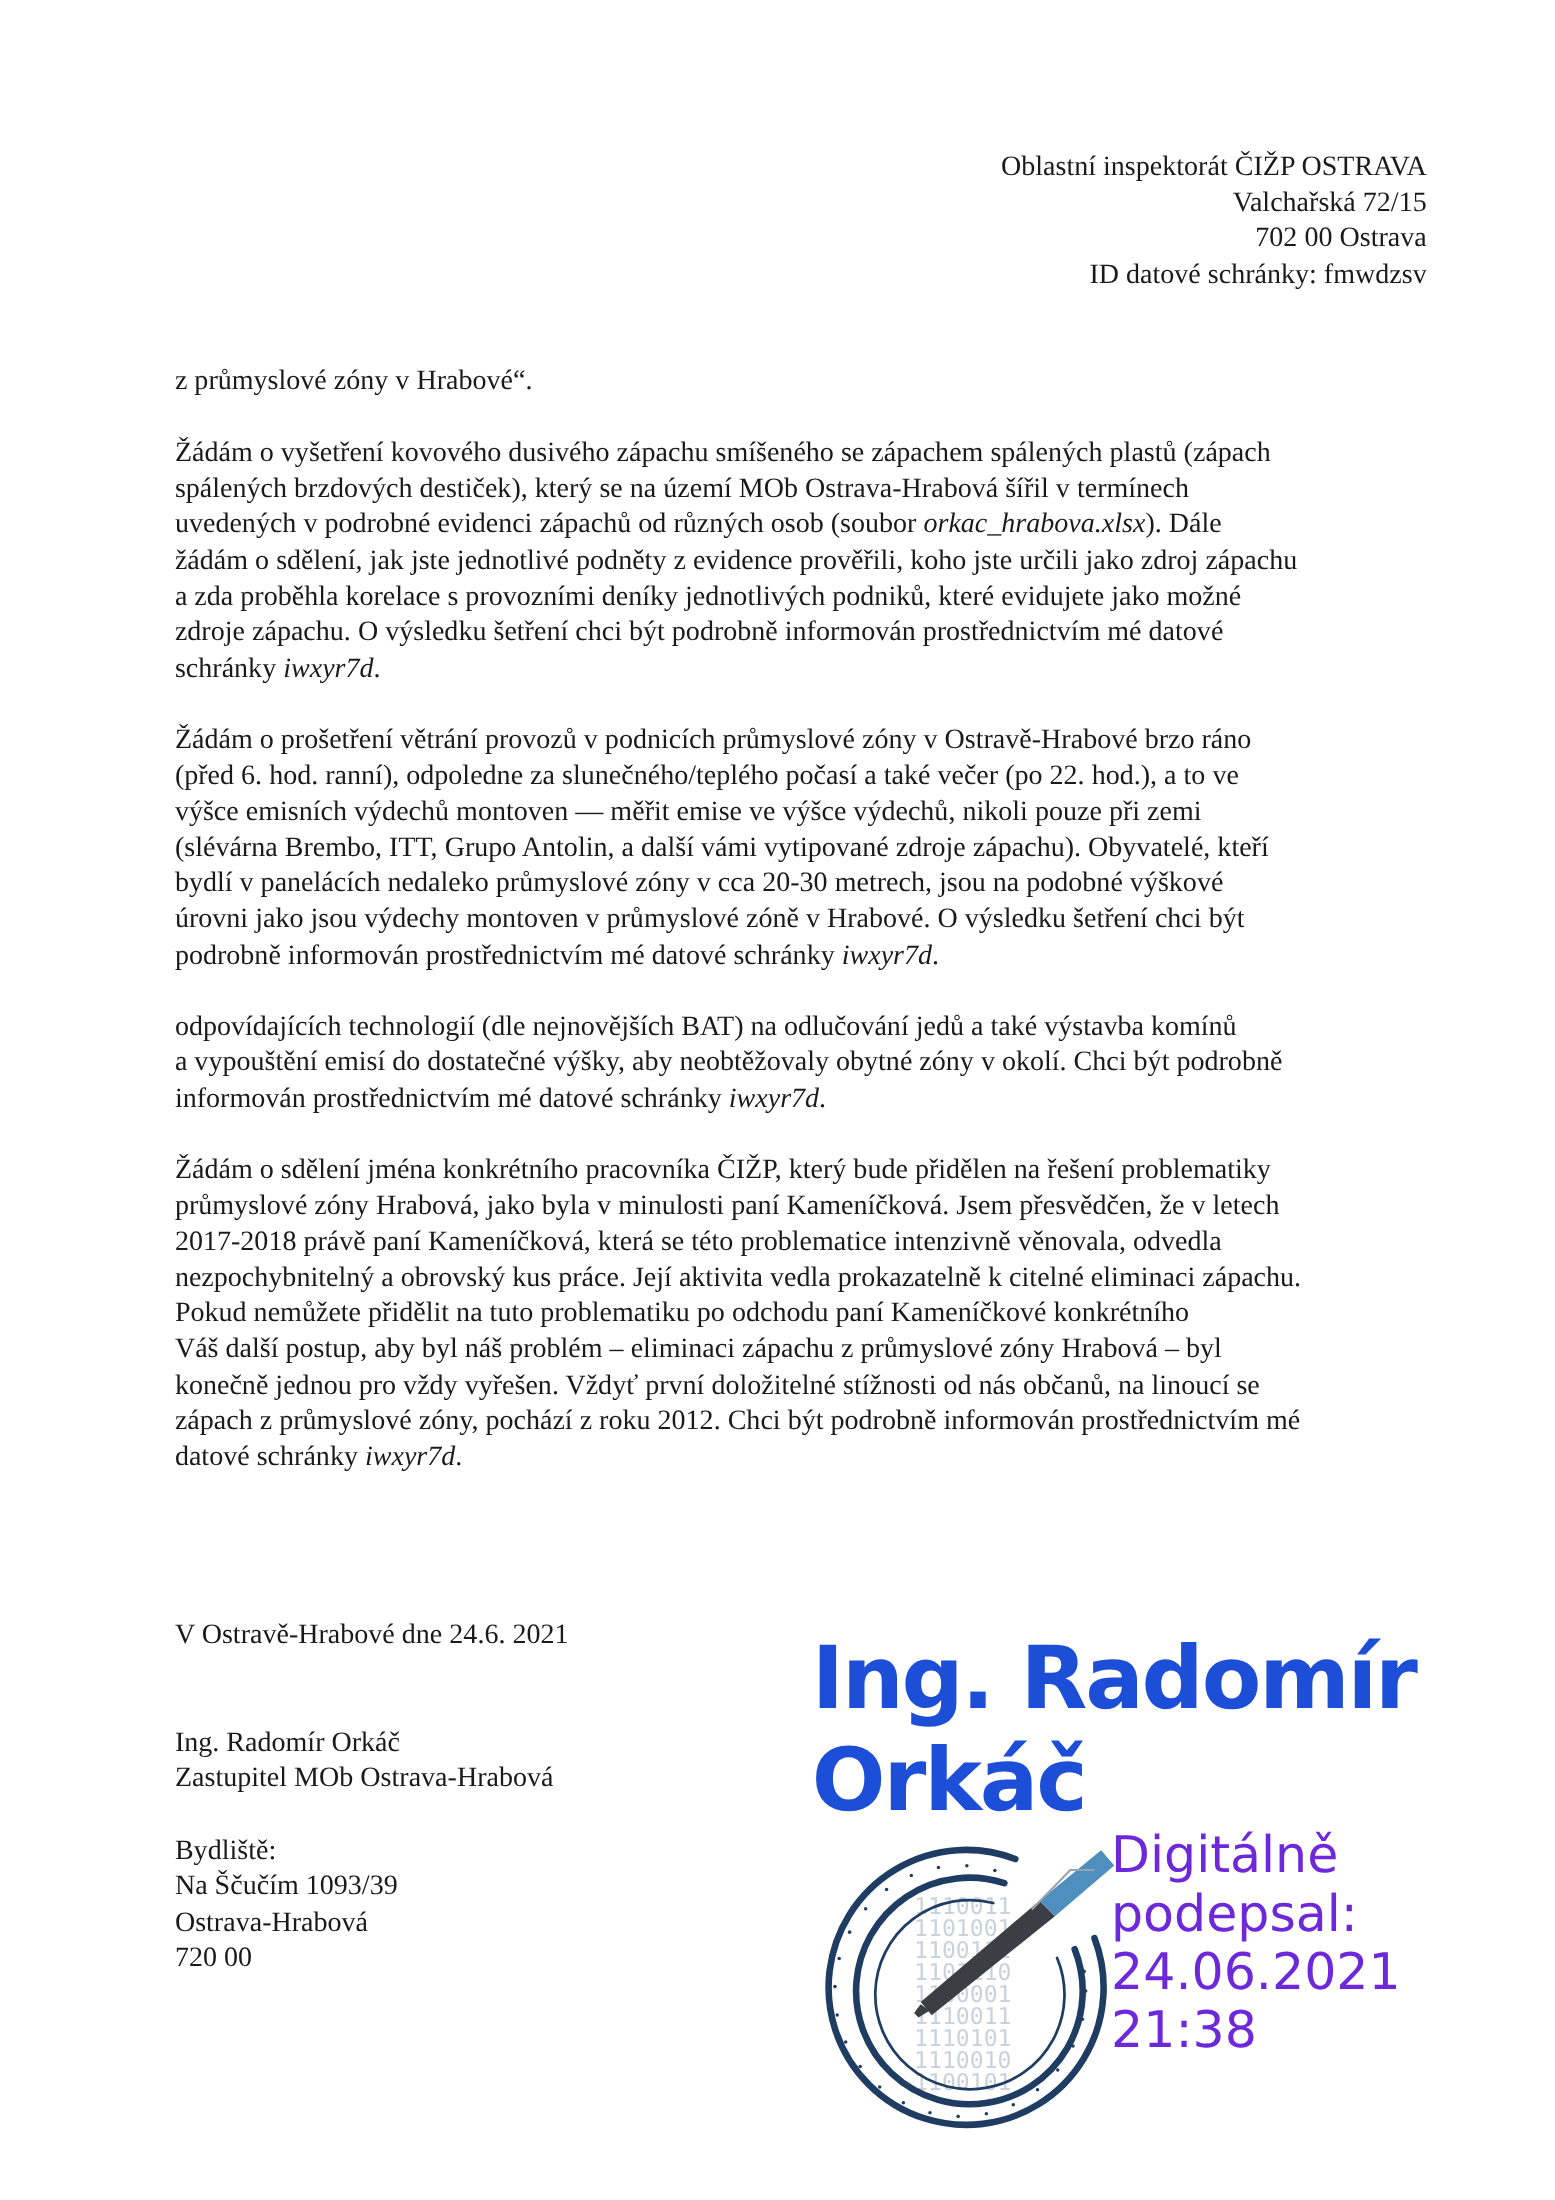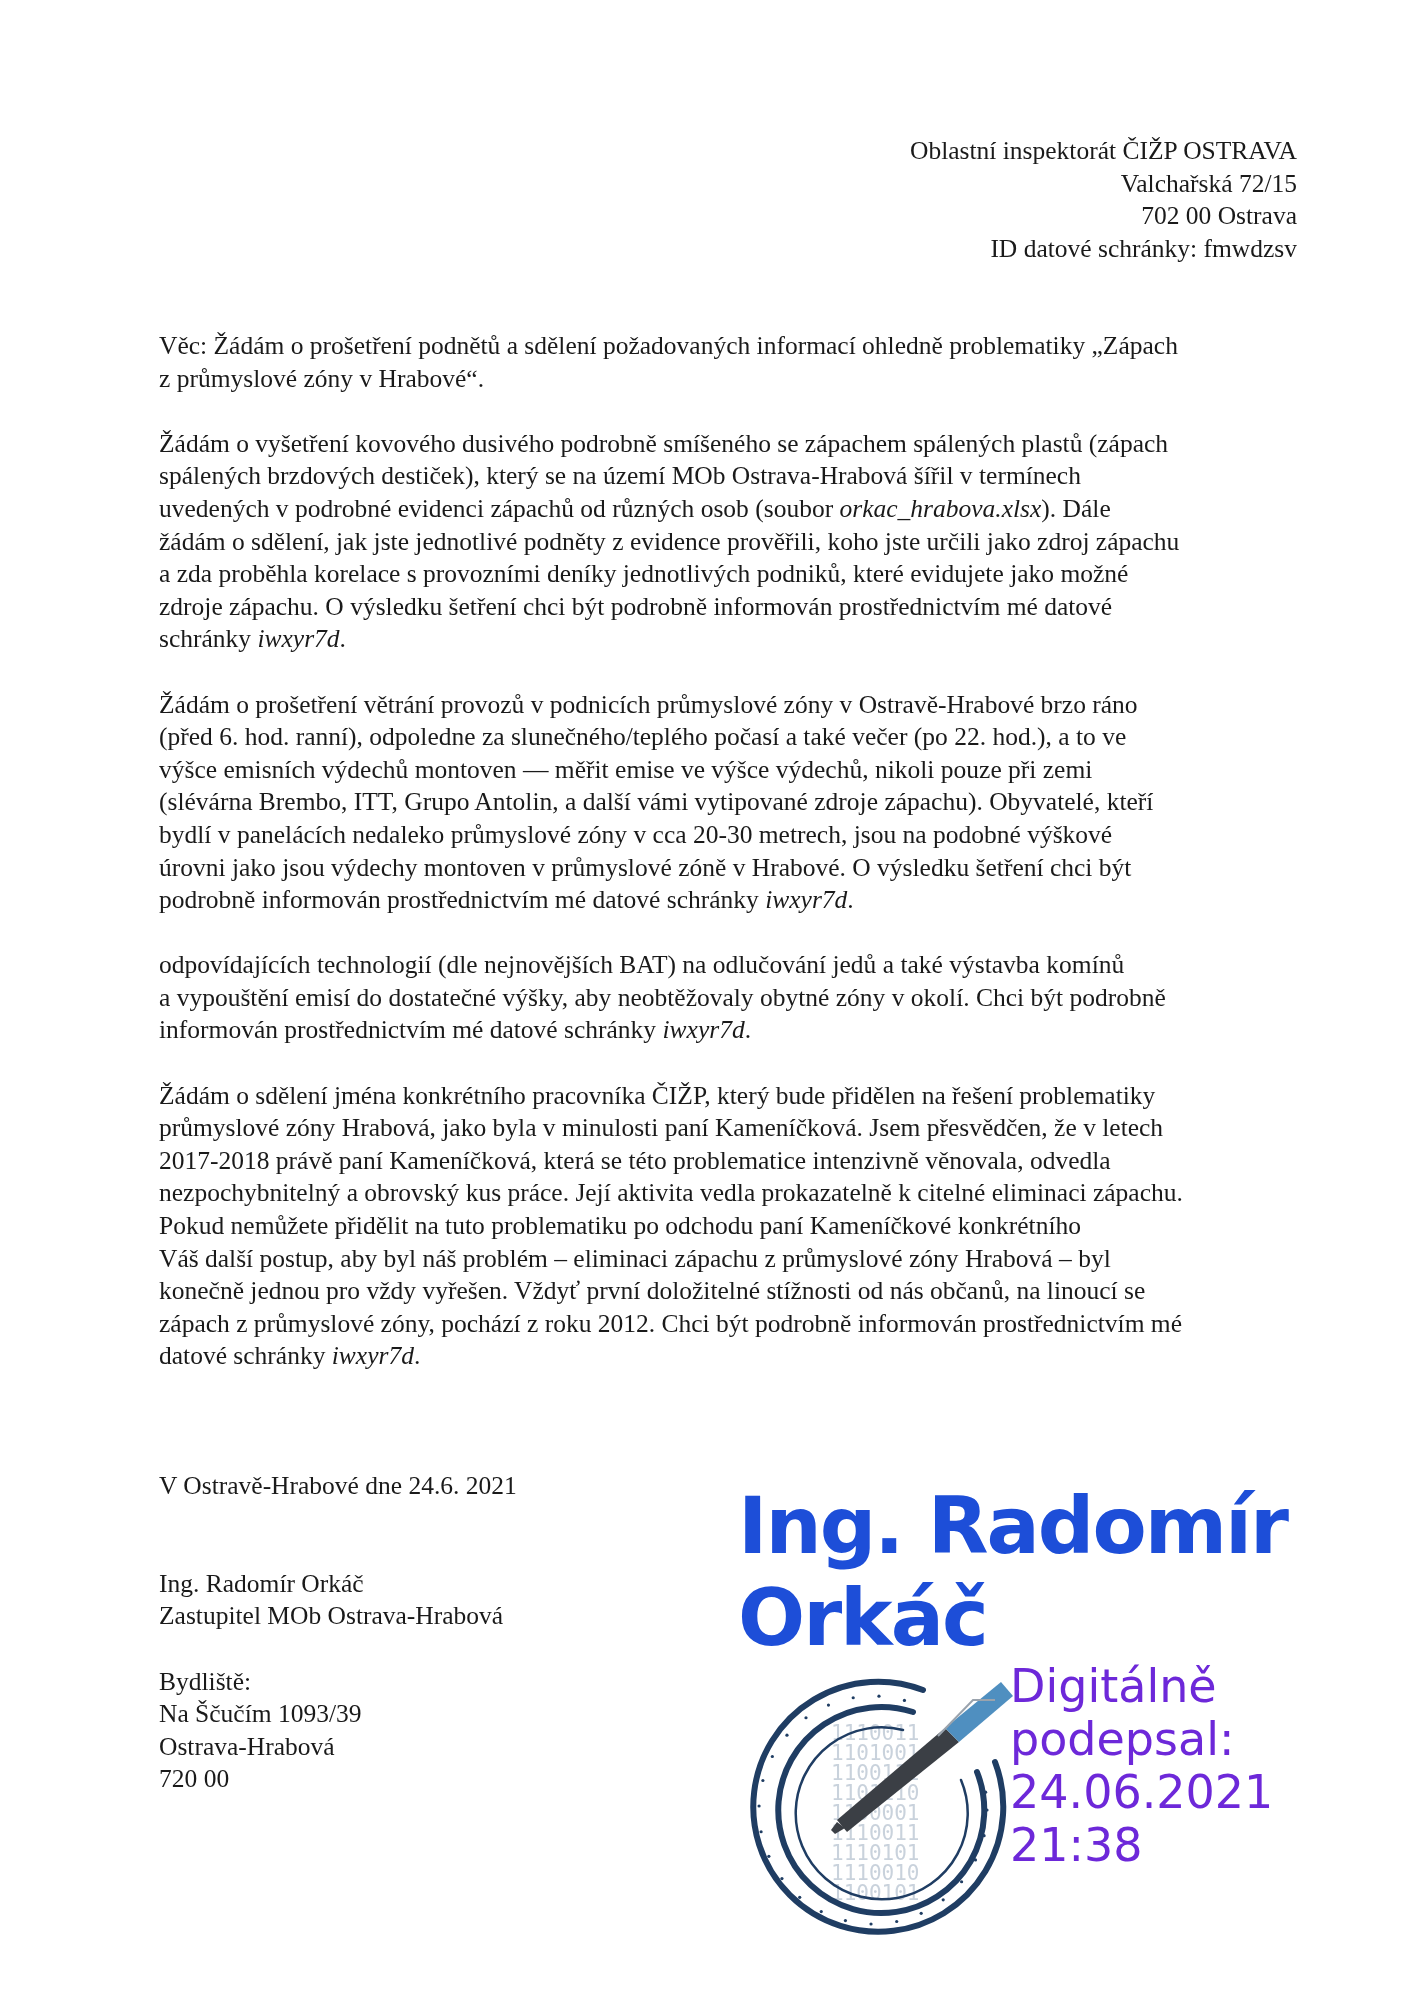--- a/index.html
+++ b/index.html
@@ -31,26 +31,25 @@
 
   <div class="recipient">
     <div>Oblastní inspektorát ČIŽP OSTRAVA</div>
     <div>Valchařská 72/15</div>
     <div>702 00 Ostrava</div>
     <div>ID datové schránky: fmwdzsv</div>
   </div>
 
   <div class="body">
     <div class="para">
-      <span class="line">Věc: Žádám o prošetření podnětů a sdělení požadovaných informací ohledně problematiky „Zápach</span>
       <span class="line">z průmyslové zóny v Hrabové“.</span>
     </div>
 
     <div class="para">
-      <span class="line">Žádám o vyšetření kovového dusivého podrobně smíšeného se zápachem spálených plastů (zápach</span>
+      <span class="line">Žádám o vyšetření kovového dusivého zápachu smíšeného se zápachem spálených plastů (zápach</span>
       <span class="line">spálených brzdových destiček), který se na území MOb Ostrava-Hrabová šířil v termínech</span>
       <span class="line"><span>uvedených v podrobné evidenci zápachů od různých osob (soubor </span><span class="it">orkac_hrabova.xlsx</span><span>). Dále</span></span>
       <span class="line">žádám o sdělení, jak jste jednotlivé podněty z evidence prověřili, koho jste určili jako zdroj zápachu</span>
       <span class="line">a zda proběhla korelace s provozními deníky jednotlivých podniků, které evidujete jako možné</span>
       <span class="line">zdroje zápachu. O výsledku šetření chci být podrobně informován prostřednictvím mé datové</span>
       <span class="line"><span>schránky </span><span class="it">iwxyr7d</span><span>.</span></span>
     </div>
 
     <div class="para">
       <span class="line">Žádám o prošetření větrání provozů v podnicích průmyslové zóny v Ostravě-Hrabové brzo ráno</span>

